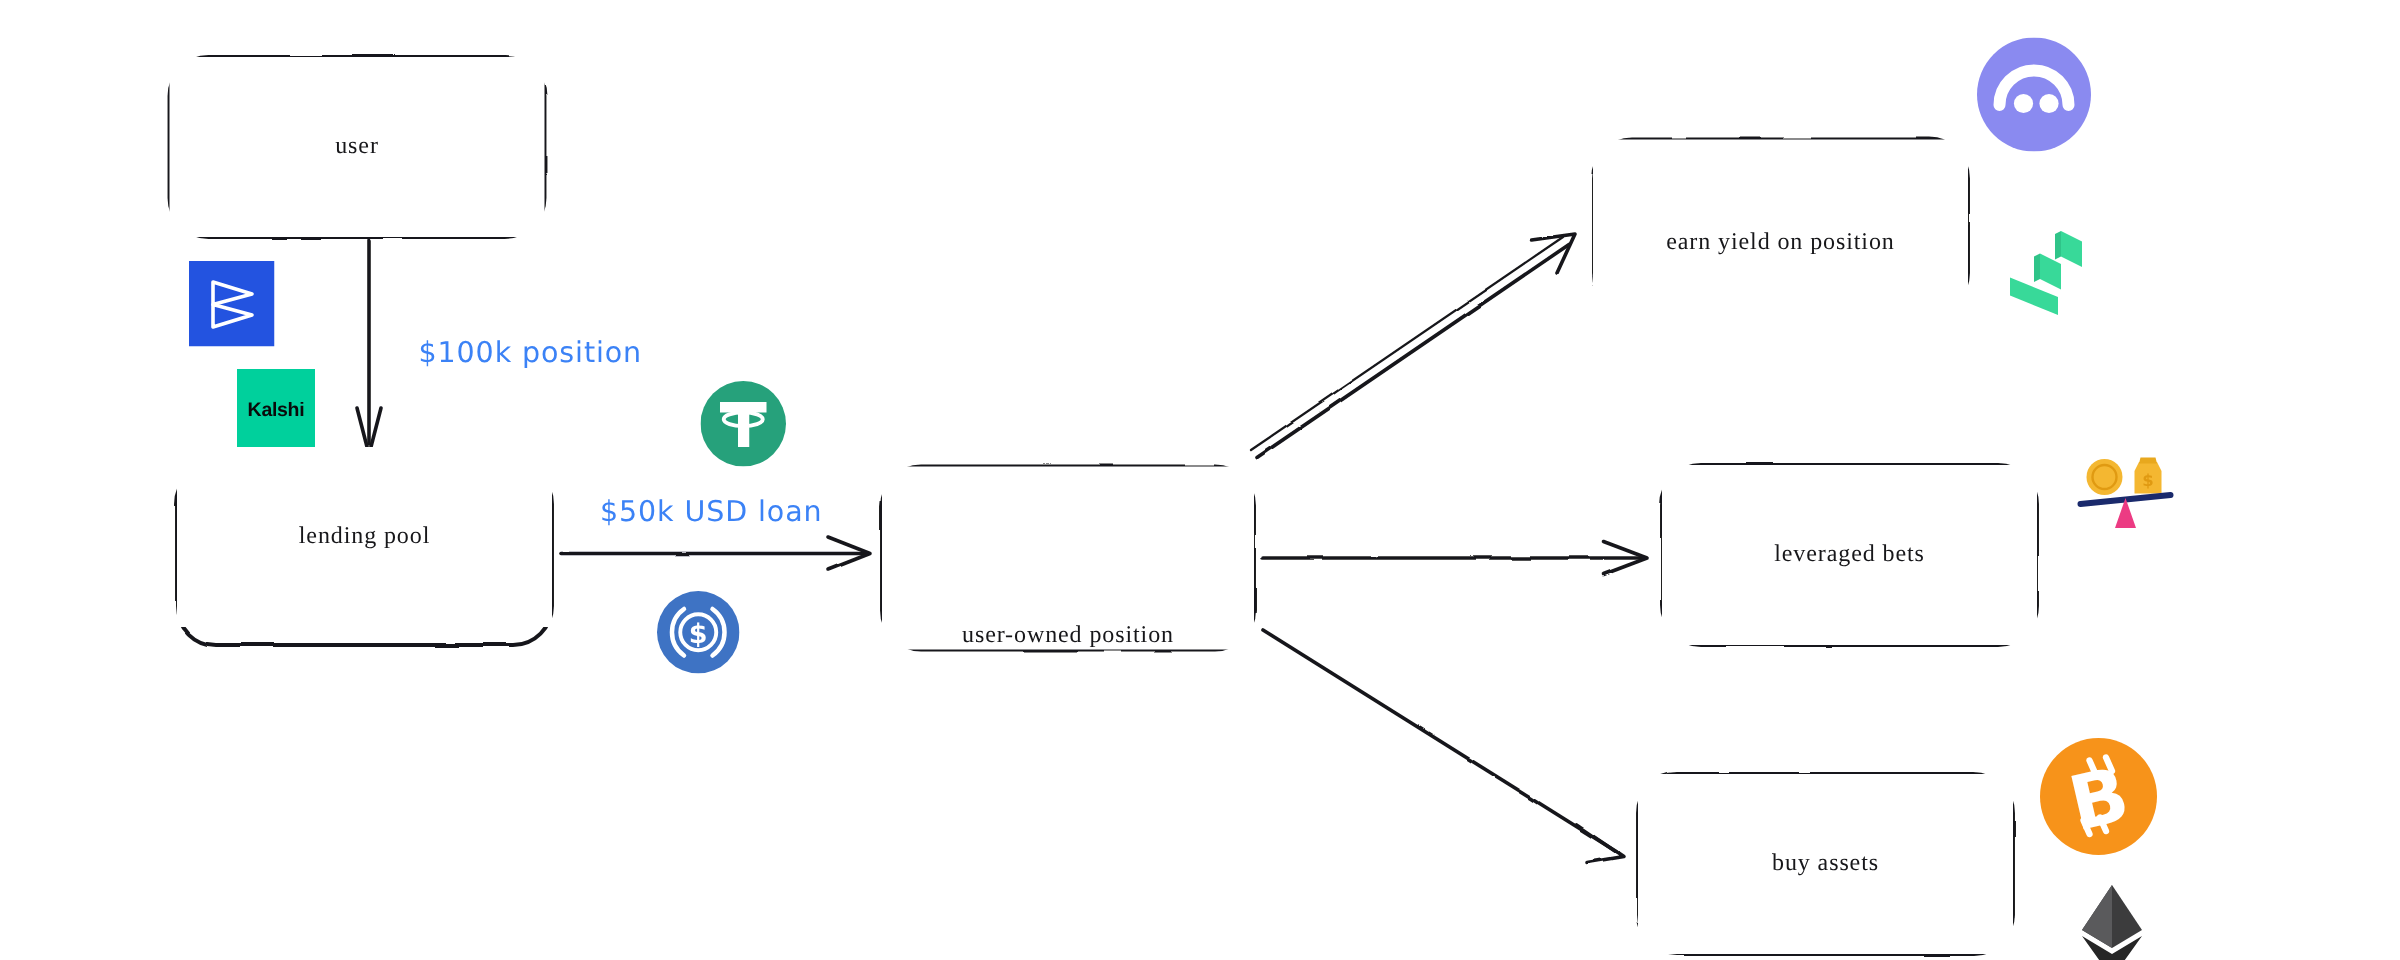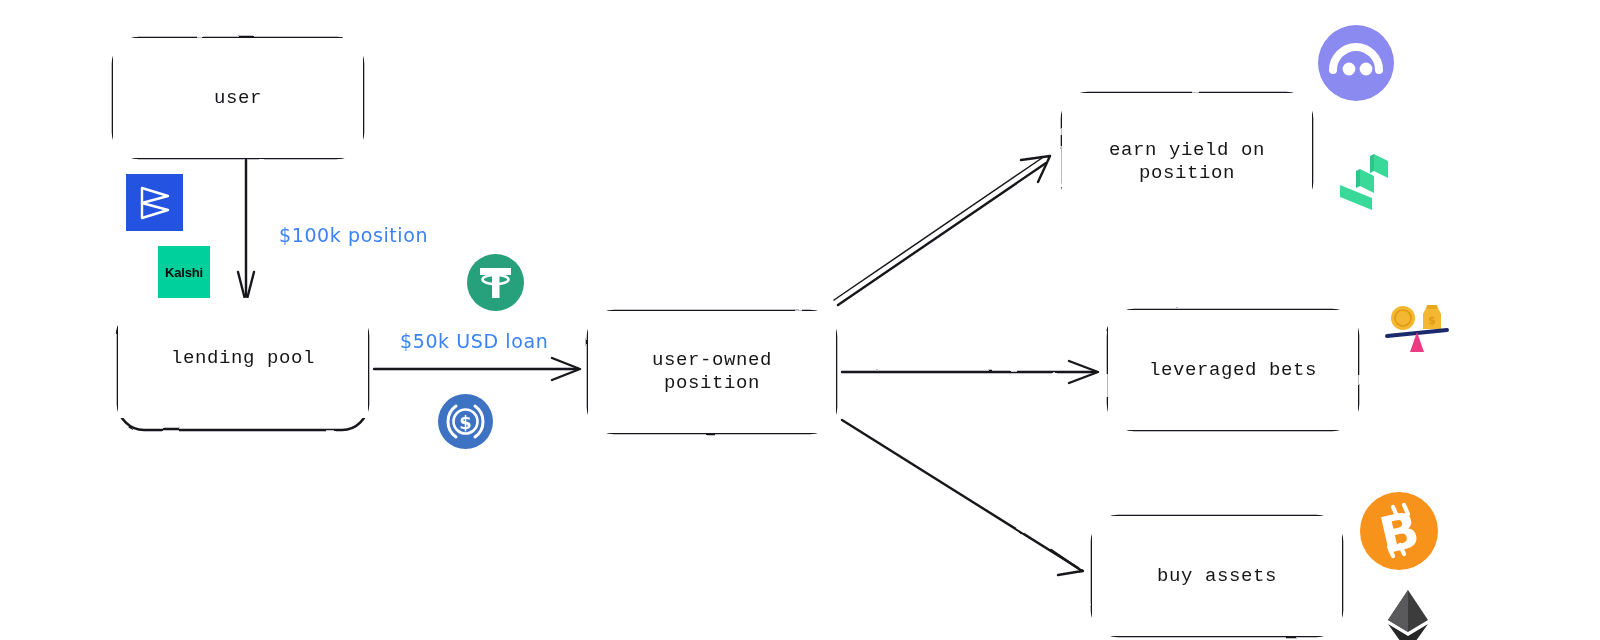--- a/index.html
+++ b/index.html
@@ -29,22 +29,22 @@
   .node {
     position: absolute;
     box-sizing: border-box;
     background: #ffffff;
     display: flex;
     align-items: center;
     justify-content: center;
     text-align: center;
   }
   .node .node-label {
-    font-family: Liberation Mono, monospace;
-    font-size: 19px;
+    font-family: Liberation Serif, serif;
+    font-size: 16px;
     color: #17171a;
     letter-spacing: 0.6px;
     line-height: 1.2;
     padding: 0 12px;
   }
   .edge-label {
     position: absolute;
     font-family: "DejaVu Sans", sans-serif;
     font-size: 19px;
     color: #3b82f6;
@@ -124,21 +124,21 @@
   </svg>
 
   <div class="node" style="left:113px; top:38px; width:250px; height:120px;">
     <span class="node-label">user</span>
   </div>
 
   <div class="node" style="left:118px; top:298px; width:250px; height:120px;">
     <span class="node-label">lending pool</span>
   </div>
 
-  <div class="node" style="left:588px; top:311px; width:248px; height:122px;">
+  <div class="node" style="left:588px; top:311px; width:248px; height:122px;align-items:flex-end;">
     <span class="node-label">user-owned position</span>
   </div>
 
   <div class="node" style="left:1062px; top:93px; width:250px; height:137px;">
     <span class="node-label">earn yield on position</span>
   </div>
 
   <div class="node" style="left:1092px; top:516px; width:250px; height:120px;">
     <span class="node-label">buy assets</span>
   </div>

